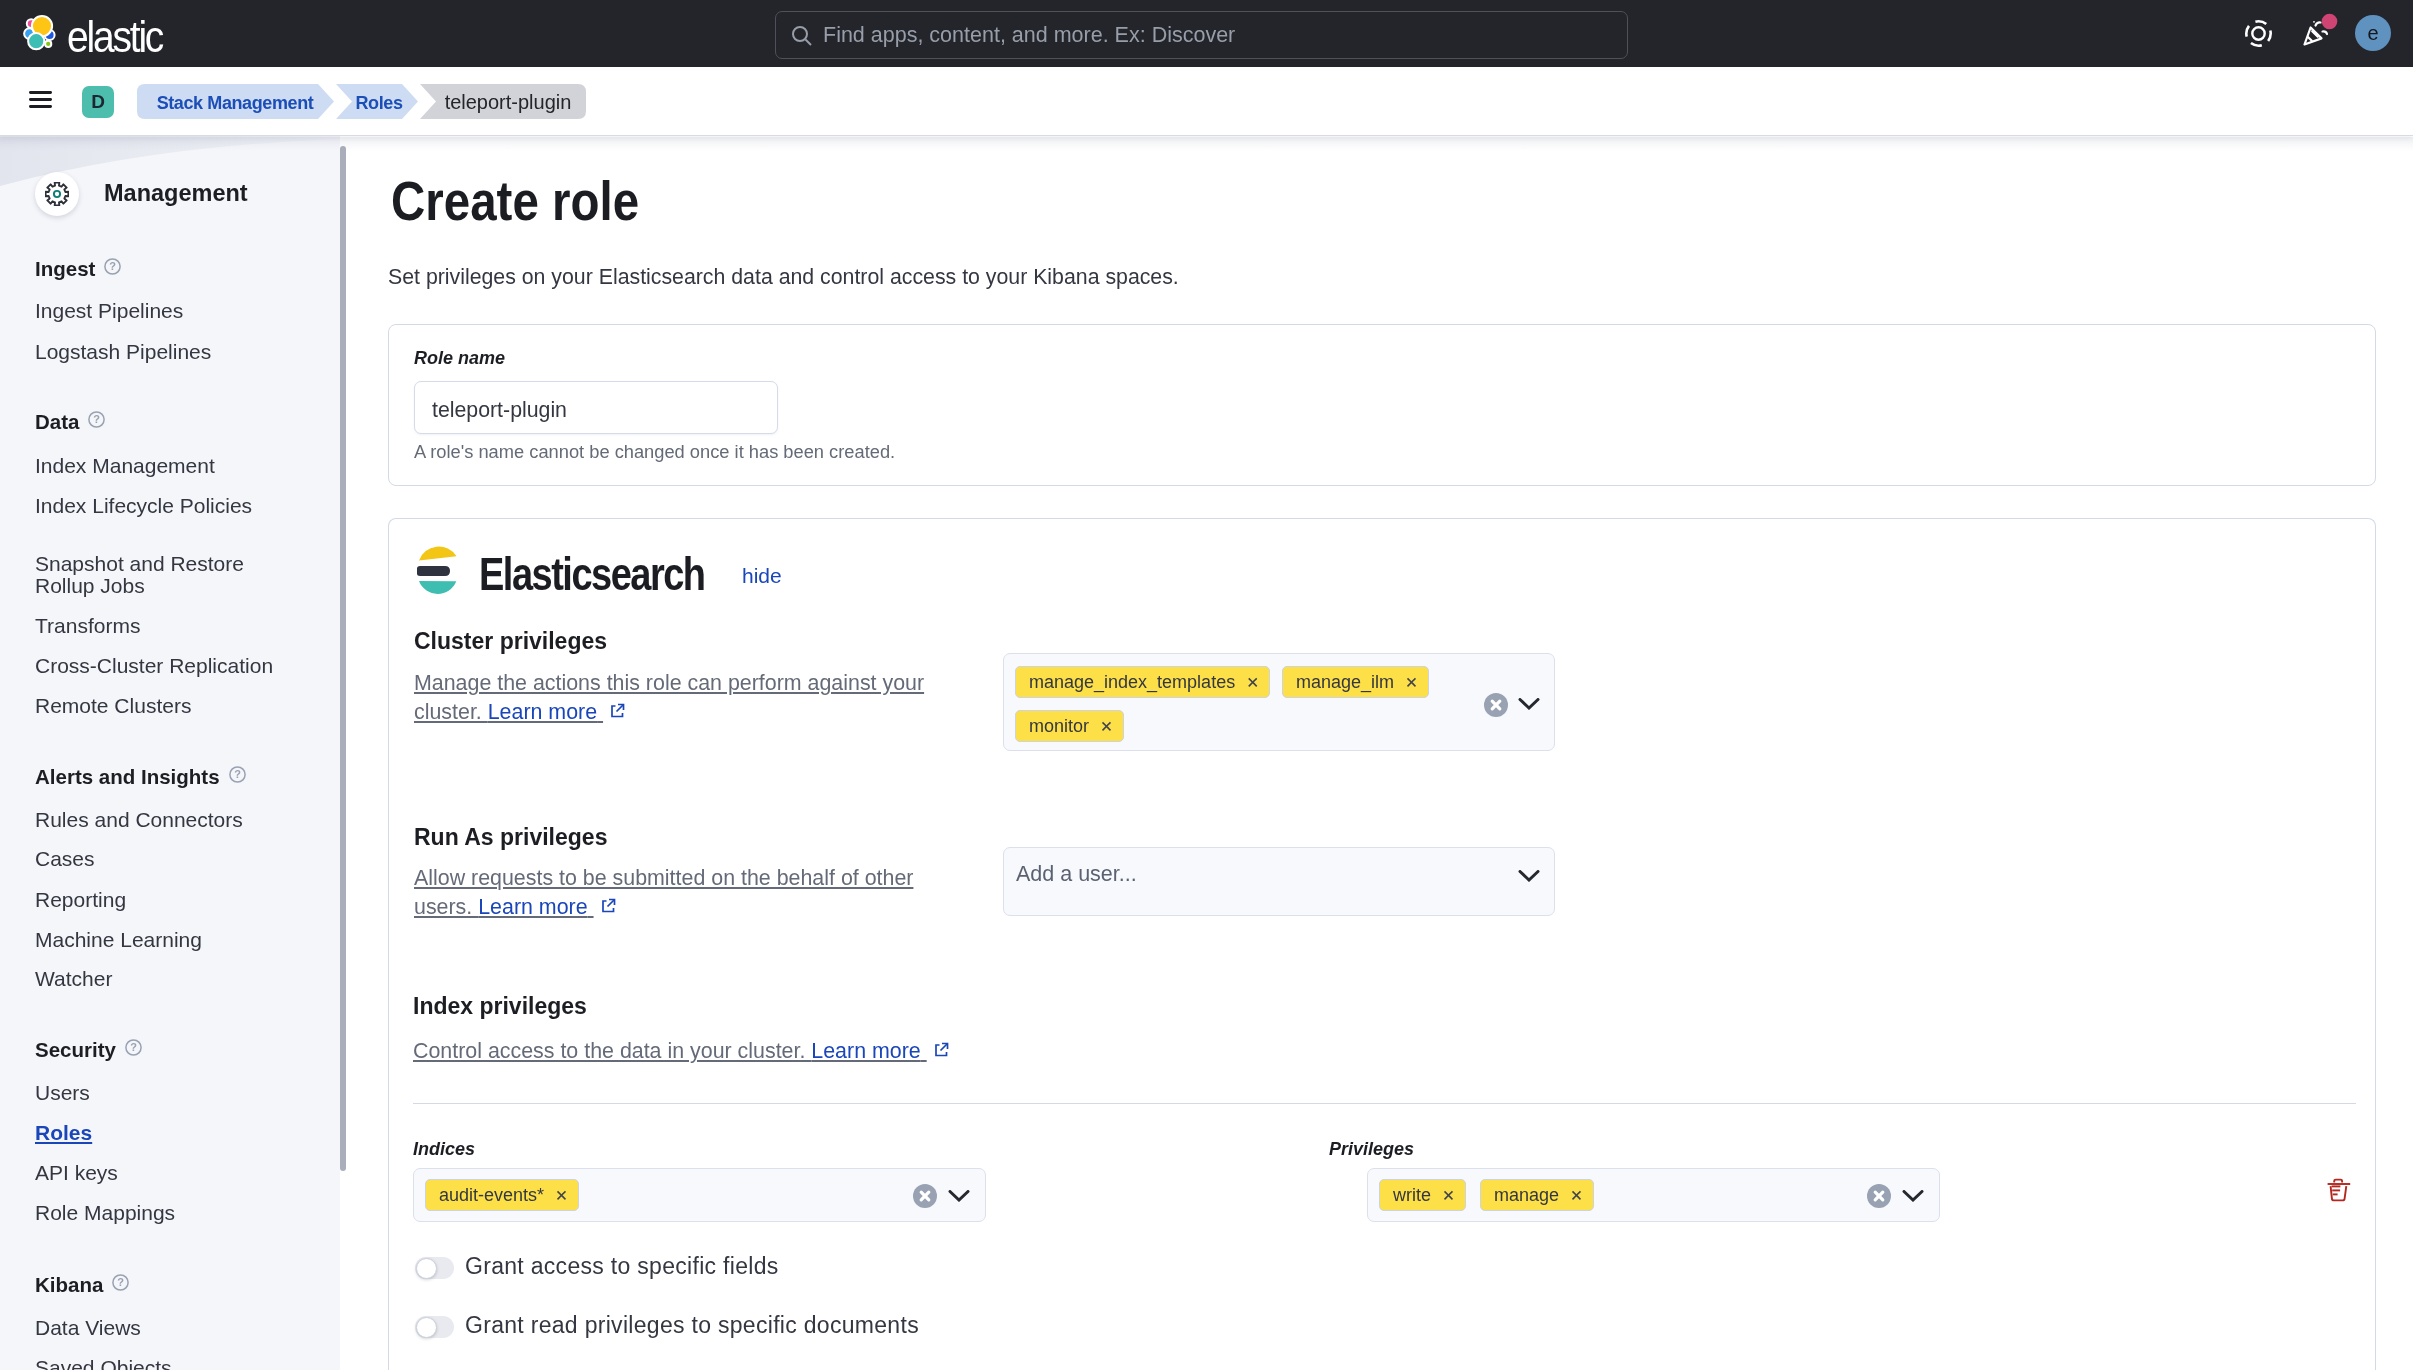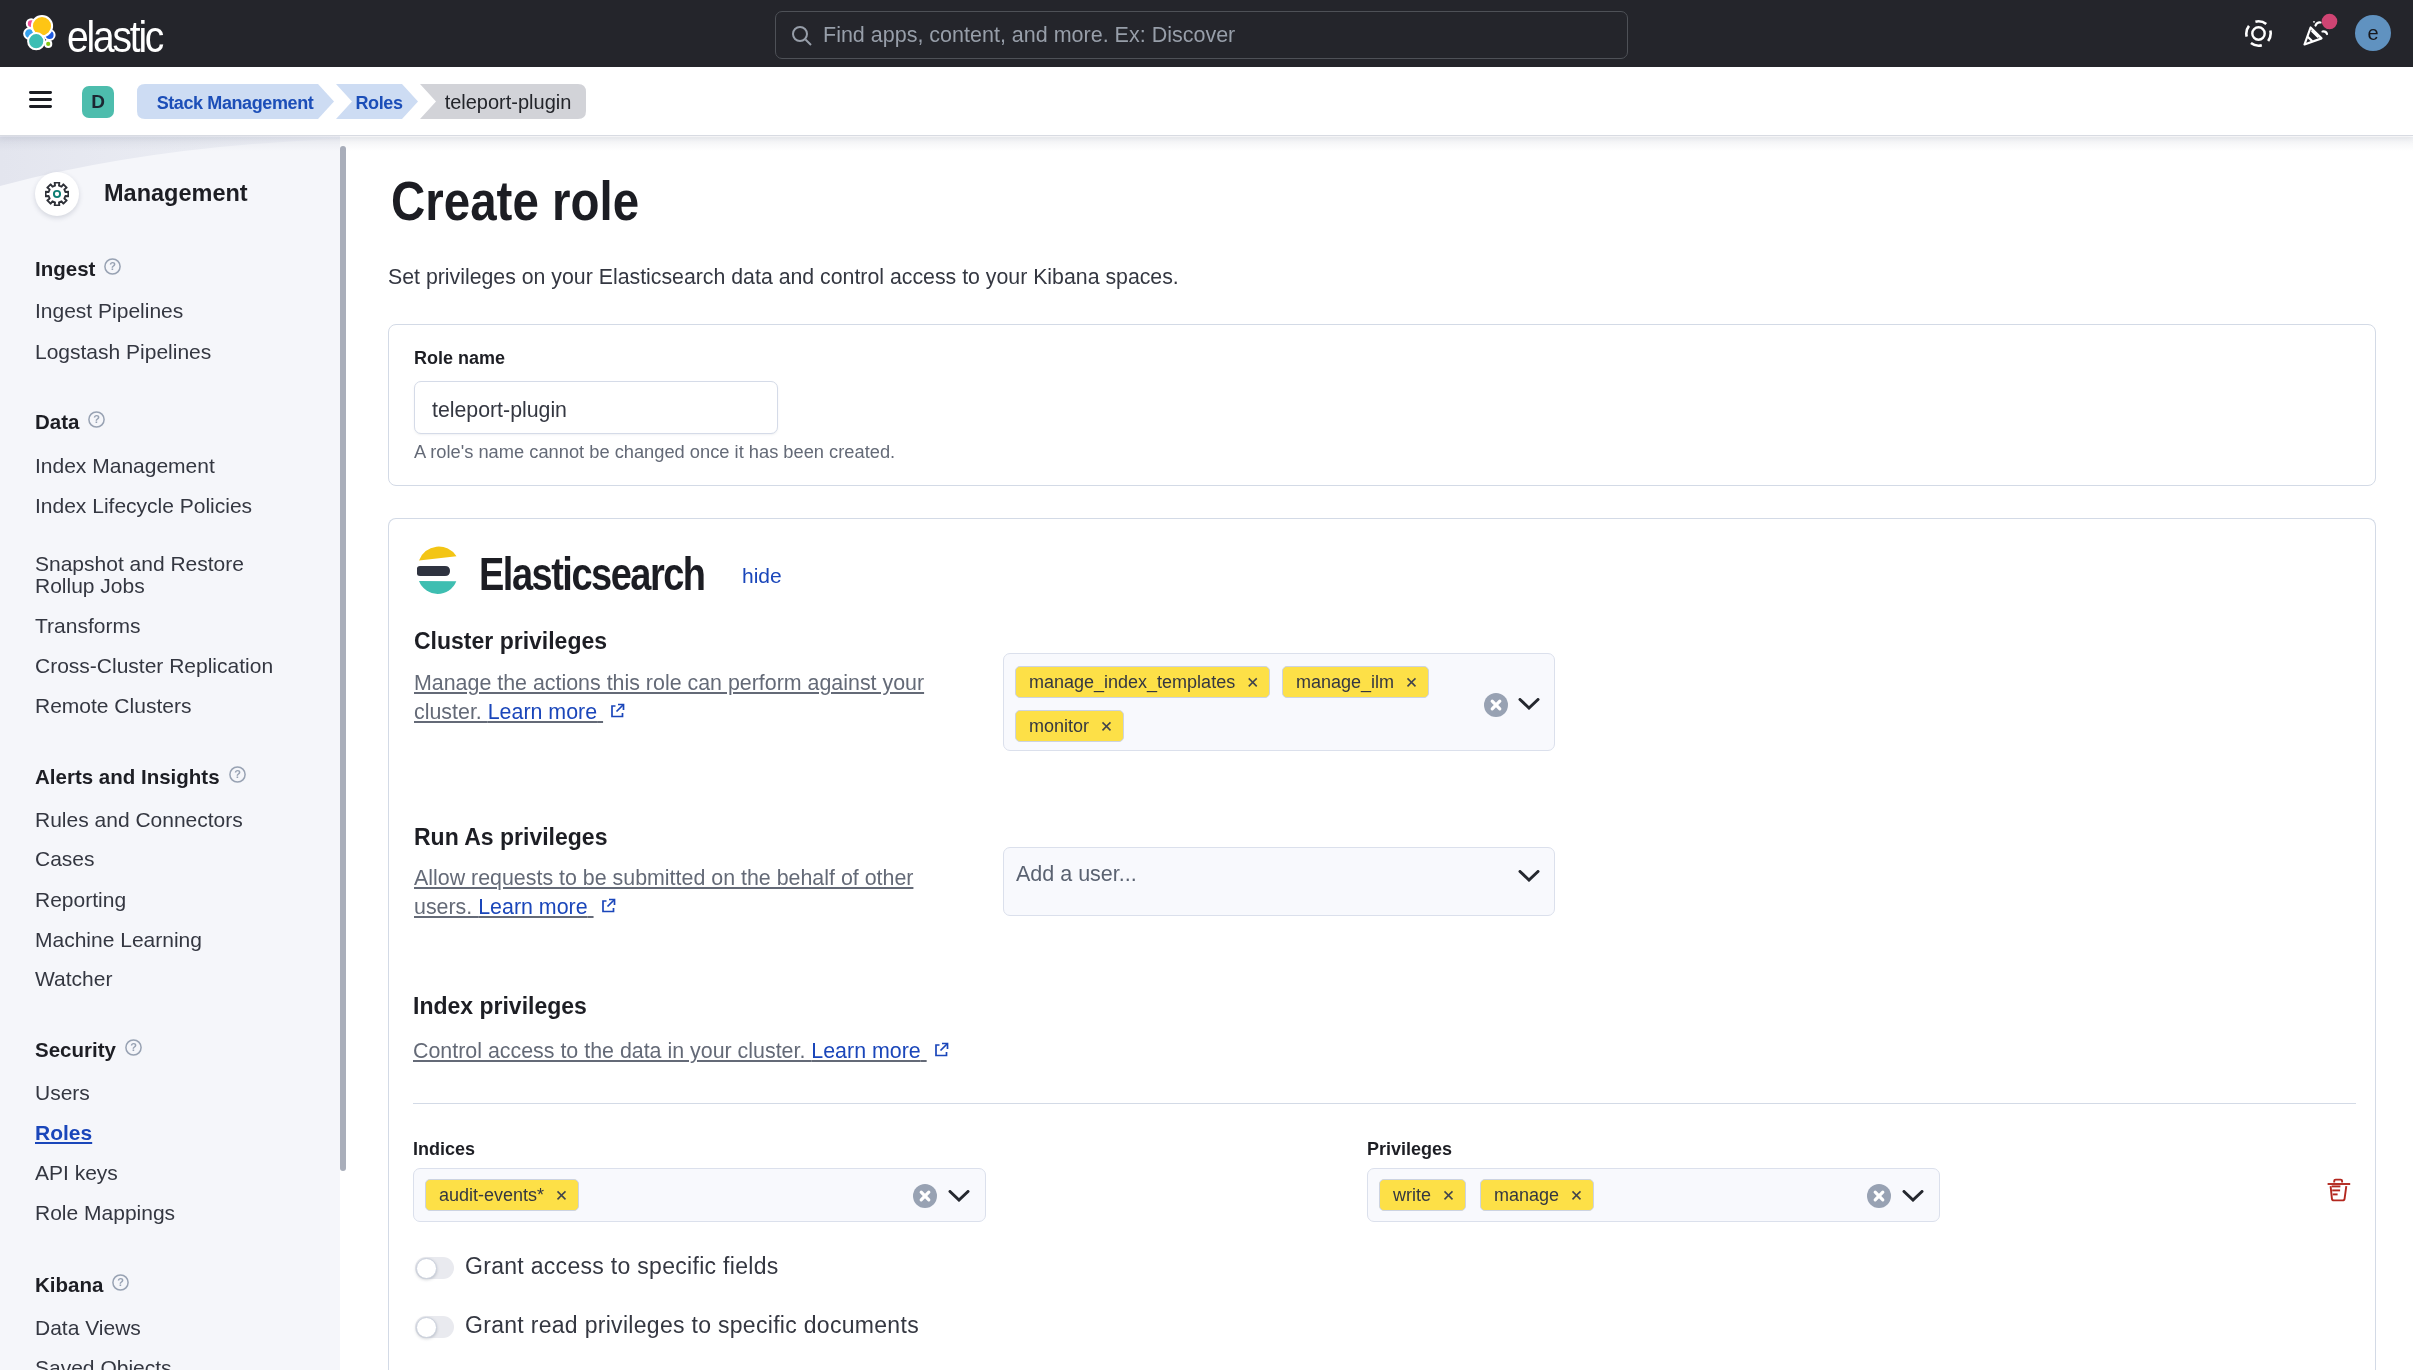--- a/index.html
+++ b/index.html
@@ -29,21 +29,21 @@
 .sb-i { position:absolute; left:35px; font-size:21px; color:#343741; }
 .qm { display:inline-block; vertical-align:1px; margin-left:9px; }
 .topshadow { position:absolute; left:0; top:137px; width:2413px; height:14px; background:linear-gradient(rgba(108,120,145,0.10),rgba(108,120,145,0)); pointer-events:none; }
 h1.pagetitle { position:absolute; left:391px; top:168px; font-size:47.5px; letter-spacing:0px; font-weight:bold; color:#1c1d23; transform:scaleY(1.18); transform-origin:left top; }
 .pagesub { position:absolute; left:388px; top:265px; font-size:21.3px; color:#343741; }
 
 .panel { position:absolute; background:#fff; border:1px solid #d3dae6; border-radius:8px; }
 #panel-role { left:388px; top:324px; width:1988px; height:162px; }
 #panel-es { left:388px; top:518px; width:1988px; height:900px; border-bottom:none; border-radius:8px 8px 0 0; }
 
-.flabel { font-size:18px; font-weight:bold; color:#1d1e24; }
+.flabel { font-size:18px; font-weight:bold; color:#1d1e24;font-style:italic; }
 .input { position:absolute; background:#fff; border:1px solid #d5dbe8; border-radius:7px; box-shadow:0 1px 2px rgba(130,140,160,0.12); }
 .helper { font-size:18.3px; color:#646a77; }
 
 .sec-h { font-size:23px; font-weight:bold; color:#1d1e24; }
 .sec-p { font-size:21.4px; color:#646a77; line-height:29px;text-decoration:underline; }
 a.lnk { color:#1a46ba; text-decoration:none; }
 .combo { position:absolute; background:#f8f9fd; border:1px solid #dbe0ec; border-radius:7px; }
 .pill { position:absolute; height:32px; background:#fde047; border:1px solid #ccd3e1; border-radius:5px; font-size:18px; color:#343741; line-height:30px; padding:0 34px 0 13px; white-space:nowrap; }
 .pill .x { position:absolute; right:10px; top:1px; font-size:15.5px; color:#41444c; }
 .clearbtn { position:absolute; width:24px; height:24px; border-radius:50%; background:#98a2b3; }
@@ -250,21 +250,21 @@
   <div class="combo" style="left:24px;top:649px;width:573px;height:54px">
     <div class="pill" style="left:11px;top:10px">audit-events*<span class="x">✕</span></div>
     <div class="clearbtn" style="left:499px;top:15px"><svg width="24" height="24" viewBox="0 0 24 24" fill="none" stroke="#fff" stroke-width="3.2" stroke-linecap="round">
           <path d="M8.2,8.2 L15.8,15.8"></path>
           <path d="M15.8,8.2 L8.2,15.8"></path>
         </svg></div>
     <svg class="abs" style="left:534px;top:21px" width="22" height="12" viewBox="0 0 22 12" fill="none" stroke="#25282f" stroke-width="3" stroke-linecap="round">
         <path d="M2,1.5 L11,10 L20,1.5"></path>
       </svg>
   </div>
-  <div class="abs flabel" style="left:978px;top:620px">Privileges</div>
+  <div class="abs flabel" style="left:940px;top:620px">Privileges</div>
   <div class="combo" style="left:978px;top:649px;width:573px;height:54px">
     <div class="pill" style="left:11px;top:10px">write<span class="x">✕</span></div>
     <div class="pill" style="left:112px;top:10px">manage<span class="x">✕</span></div>
     <div class="clearbtn" style="left:499px;top:15px"><svg width="24" height="24" viewBox="0 0 24 24" fill="none" stroke="#fff" stroke-width="3.2" stroke-linecap="round">
           <path d="M8.2,8.2 L15.8,15.8"></path>
           <path d="M15.8,8.2 L8.2,15.8"></path>
         </svg></div>
     <svg class="abs" style="left:534px;top:21px" width="22" height="12" viewBox="0 0 22 12" fill="none" stroke="#25282f" stroke-width="3" stroke-linecap="round">
         <path d="M2,1.5 L11,10 L20,1.5"></path>
       </svg>

